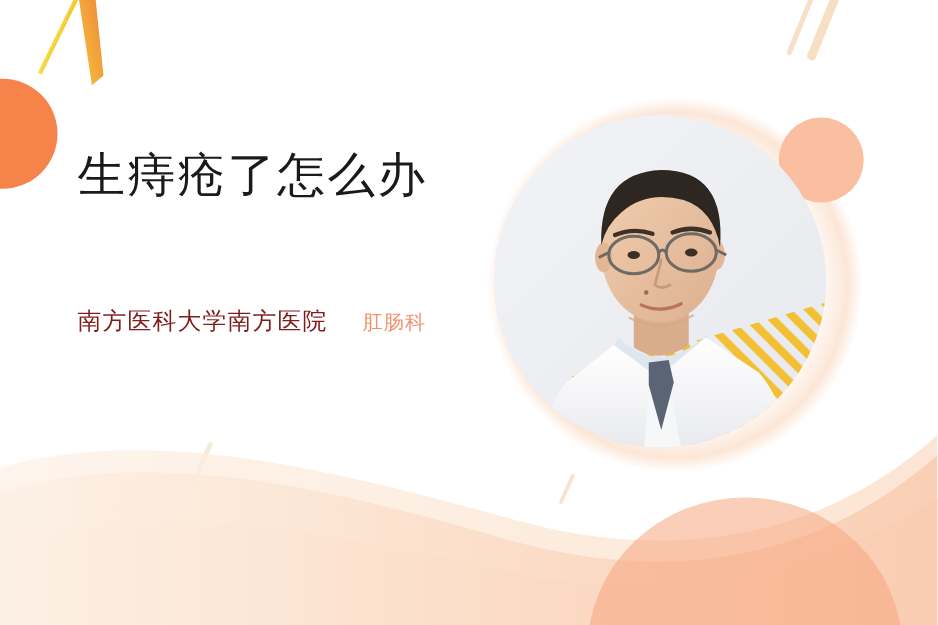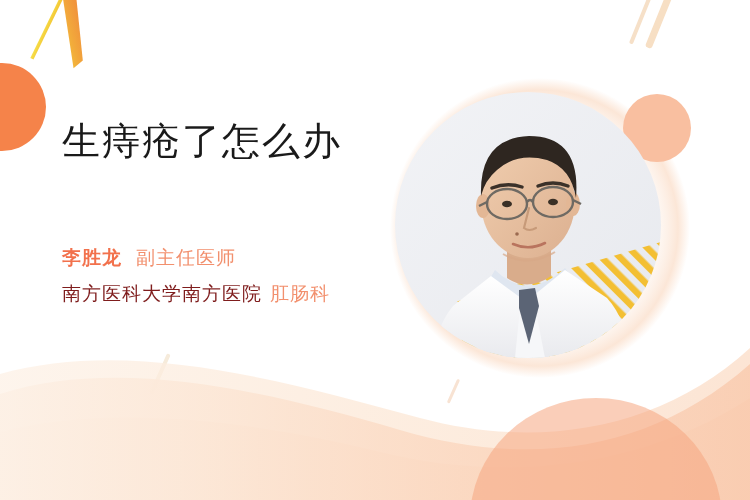--- a/index.html
+++ b/index.html
@@ -61,25 +61,25 @@
     letter-spacing:1px;
     margin-left:14px;
   }
   #hospital-name{
     font-size:19px;
     font-weight:400;
     color:#7f1d1d;
     letter-spacing:1px;
   }
   #department-name{
-    font-size:19px;
+    font-size:16px;
     font-weight:400;
     color:#f2906e;
     letter-spacing:1px;
-    margin-left:8px;
+    margin-left:28px;
   }
 
   
   #photo-wrap{
     position:absolute;
     left:395px;top:92px;
     width:266px;height:266px;
   }
   #photo-svg{display:block;}
 </style>
@@ -232,21 +232,18 @@
         </g>
       </g>
     </svg>
   </div>
 
   <div id="content">
     <div id="title">生痔疮了怎么办</div>
 
     <div id="credit-block">
       <div class="credit-row">
-        <span id="doctor-name">李胜龙</span><span id="doctor-title">副主任医师</span>
-      </div>
-      <div class="credit-row">
         <span id="hospital-name">南方医科大学南方医院</span><span id="department-name">肛肠科</span>
       </div>
     </div>
   </div>
 
 </div>
 
 </body></html>

